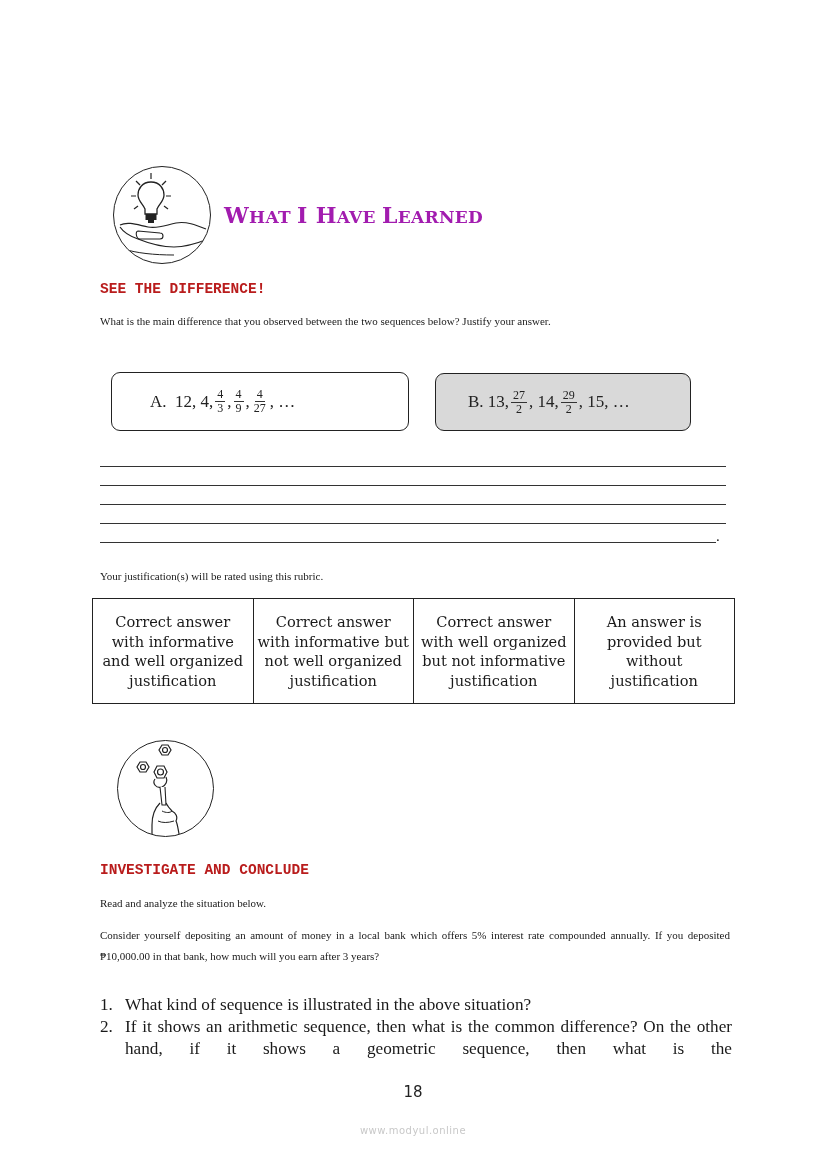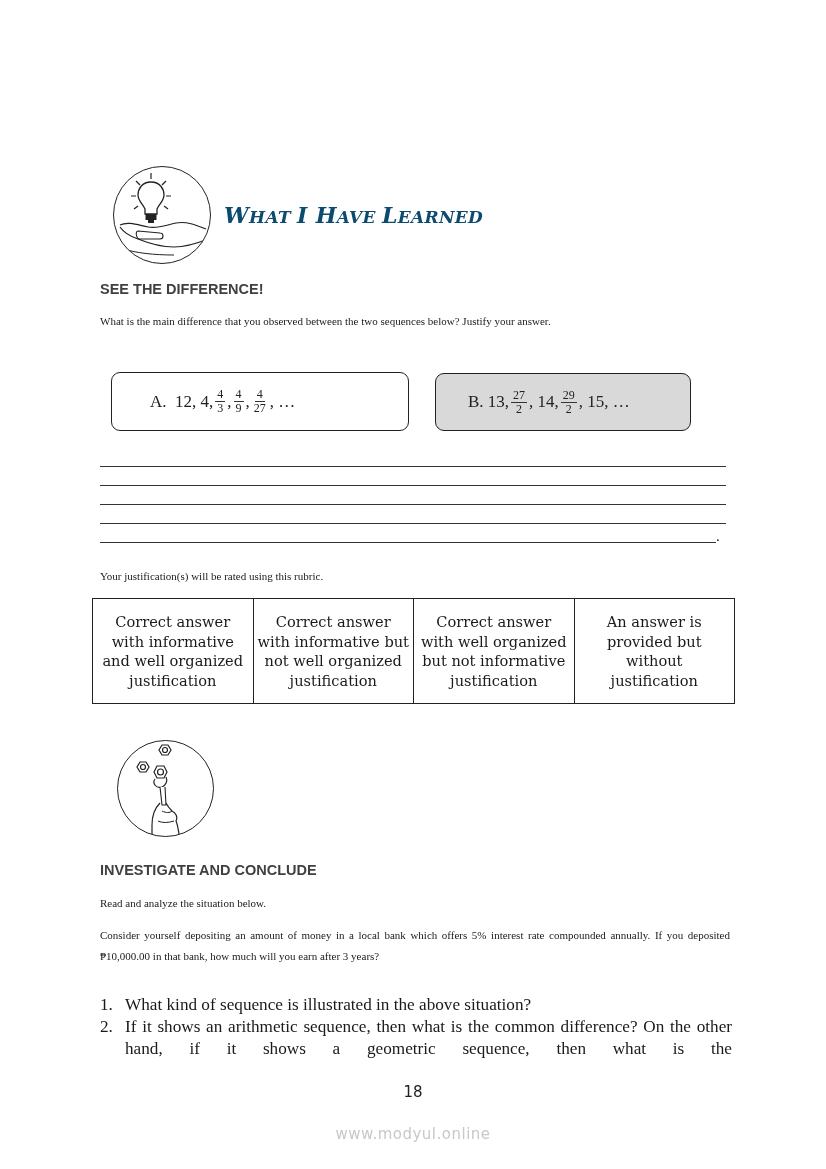--- a/index.html
+++ b/index.html
@@ -10,25 +10,25 @@
   }
   .abs { position: absolute; }
   .section-header { position: absolute; display: flex; align-items: center; }
   .icon-circle {
     width: 98px; height: 98px; border: 1.5px solid #222; border-radius: 50%;
     box-sizing: border-box; position: relative; overflow: hidden; background: #fff;
   }
   .icon-circle svg { position: absolute; left: 0; top: 0; }
   .section-title {
     font-family: "DejaVu Serif", serif; font-weight: bold; font-size: 17px;
-    letter-spacing: 0.3px; color: #0c4a6e; margin-left: 16px; font-style: italic;
+    letter-spacing: 0.3px; color: #a21caf; margin-left: 16px;
   }
   .section-title .big { font-size: 22px; }
   .subhead {
-    font-family: Liberation Sans, sans-serif; font-weight: bold; font-size: 14.5px; color: #404040;
+    font-family: Liberation Mono, monospace; font-weight: bold; font-size: 14.5px; color: #b91c1c;
   }
   .para {
     font-family: "Liberation Serif", "DejaVu Serif", serif; font-size: 11px; line-height: 21px;
     text-align: justify; color: #1a1a1a;
   }
   .seq-box {
     position: absolute; border: 1.5px solid #222; border-radius: 9px; box-sizing: border-box;
     display: flex; align-items: center;
     font-family: "Liberation Serif", "DejaVu Serif", serif; font-size: 17px; color: #222;
   }
@@ -52,21 +52,21 @@
     position: absolute; left: 100px; top: 994px; width: 632px; margin: 0; padding: 0;
     list-style: none;
     font-family: "Liberation Serif", "DejaVu Serif", serif; font-size: 17.2px; line-height: 22px;
   }
   ol.questions li { display: flex; text-align: justify; }
   ol.questions .num { width: 25px; flex: none; }
   ol.questions .txt { flex: 1; text-align: justify; }
   .page-num { position: absolute; left: 0; width: 826px; top: 1083px; text-align: center;
     font-family: "DejaVu Sans", sans-serif; font-size: 15px; color: #222; }
   .watermark { position: absolute; left: 0; width: 826px; top: 1125px; text-align: center;
-    font-family: "DejaVu Sans", sans-serif; font-size: 15px; color: #c8c8c8; letter-spacing: 0.5px; }
+    font-family: "DejaVu Sans", sans-serif; font-size: 10px; color: #c8c8c8; letter-spacing: 0.5px; }
 </style>
 </head>
 <body>
 
 <div class="section-header" style="left:113px; top:166px;">
   <div class="icon-circle">
     <svg width="98" height="98" viewBox="0 0 98 98">
 
       <g stroke="#222" stroke-width="1.2" fill="none">
         <line x1="37" y1="6" x2="37" y2="12"></line>

